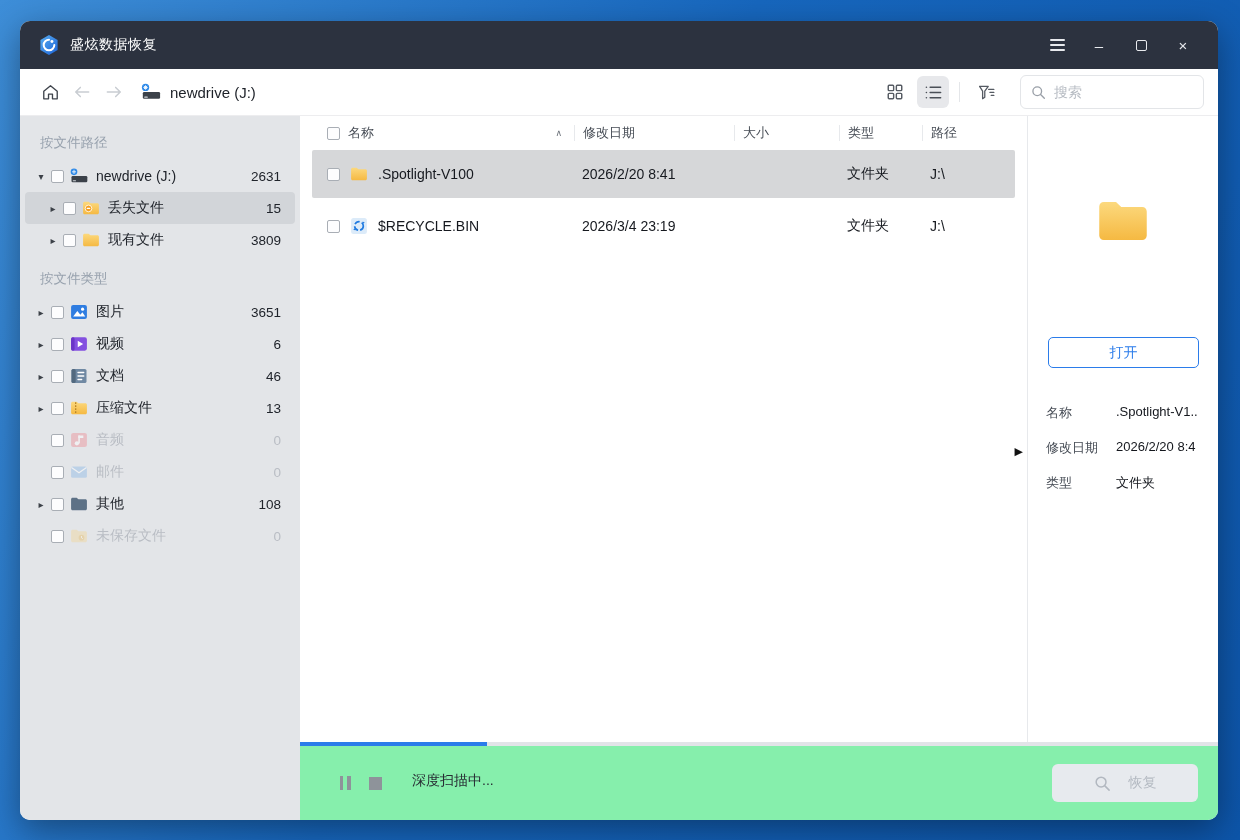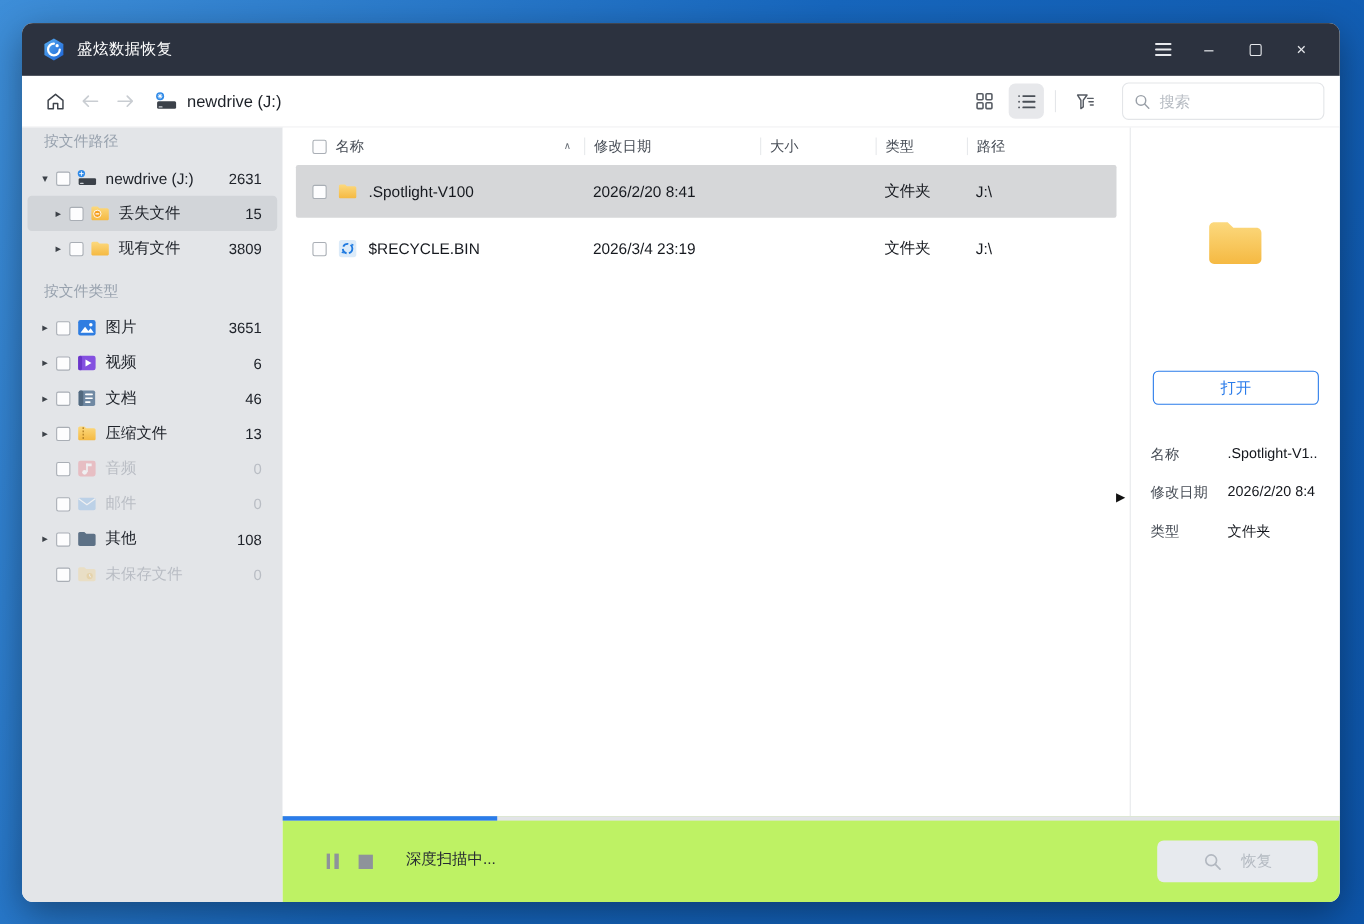--- a/index.html
+++ b/index.html
@@ -34,21 +34,21 @@
   .searchbox { width:184px; height:34px; border:1px solid #e3e5e8; border-radius:6px;
     display:flex; align-items:center; padding:0 10px; gap:8px; margin-left:12px; background:#fff; }
   .searchbox input { border:none; outline:none; width:110px; font-size:14px; color:#333;
     font-family:"Liberation Sans","DejaVu Sans",sans-serif; background:transparent; }
   .searchbox input::placeholder { color:#b7bcc3; }
 
   
   .bodyrow { flex:1; display:flex; min-height:0; }
 
   
-  .sidebar { width:237px; background:#e3e5e8; flex:0 0 auto; overflow:hidden; }
+  .sidebar { width:280px; background:#e3e5e8; flex:0 0 auto; padding-top:14px; overflow:hidden; }
   .seclabel { font-size:13.5px; color:#98a2ae; padding:4px 0 8px 20px; }
   .trow { height:32px; display:flex; align-items:center; font-size:14px; color:#20242b;
     padding-right:14px; margin:0 5px; border-radius:4px; position:relative; }
   .trow .arrow { width:16px; text-align:center; font-family:"DejaVu Sans",sans-serif;
     font-size:10px; color:#3c4148; flex:0 0 auto; margin-left:8px; }
   .trow.lvl1 .arrow { margin-left:20px; }
   .trow .cbx { margin:0 5px 0 2px; }
   .trow .ticon { width:20px; height:20px; margin-right:7px; flex:0 0 auto; }
   .trow .cnt { margin-left:auto; font-size:13.5px; color:#20242b; }
   .trow.sel { background:#d2d5d9; }
@@ -86,21 +86,21 @@
   .bigicon { position:absolute; left:50%; top:75px; transform:translateX(-50%); width:60px; height:60px; }
   .openbtn { position:absolute; left:20px; top:221px; width:151px; height:31px;
     border:1px solid #2b7cea; border-radius:5px; background:#fff; color:#2b7cea; font-size:14px;
     display:flex; align-items:center; justify-content:center; }
   .details { position:absolute; left:0; top:288px; width:100%; }
   .drow { display:flex; font-size:13px; margin-bottom:17px; }
   .drow .dlabel { width:88px; padding-left:18px; color:#464c55; }
   .drow .dvalue { color:#14171d; white-space:nowrap; }
 
   
-  .statusbar { height:78px; flex:0 0 auto; background:#bef264; position:relative; }
+  .statusbar { height:78px; flex:0 0 auto; background:#86efac; position:relative; }
   .progress-track { position:absolute; top:0; left:0; right:0; height:4px; background:#e2e4e8; }
   .progress-fill { height:100%; background:#2b7cea; }
   .sb-inner { position:absolute; top:4px; left:0; right:0; bottom:0; display:flex; align-items:center; }
   .scanbtn { width:30px; height:30px; display:flex; align-items:center; justify-content:center; }
   .pause-ic { display:flex; gap:4px; }
   .pause-ic i { width:3.5px; height:14px; background:#8e939a; display:block; }
   .stop-ic { width:13px; height:13px; background:#8e939a; }
   .sb-text { margin-left:22px; }
   .sb-line1 { font-size:14px; color:#272c33; margin-bottom:5px; }
   .sb-line2 { font-size:13px; color:#6e7680; }

